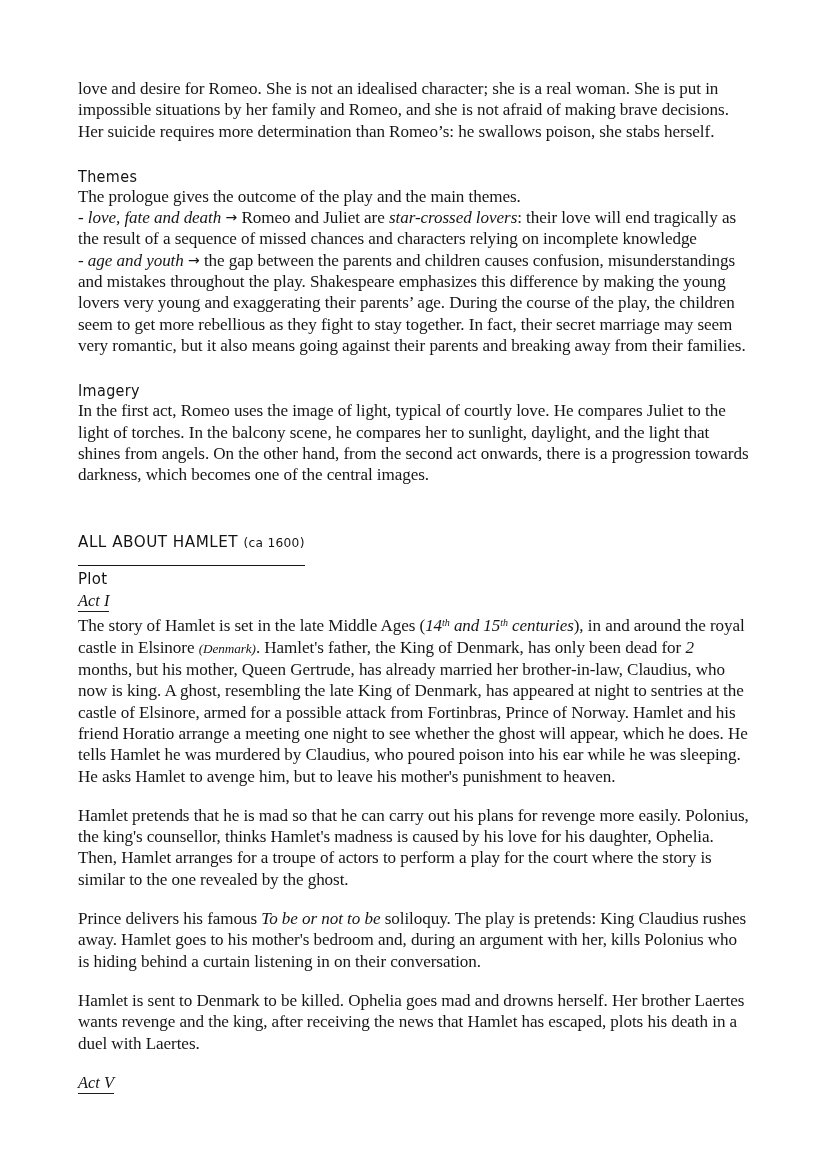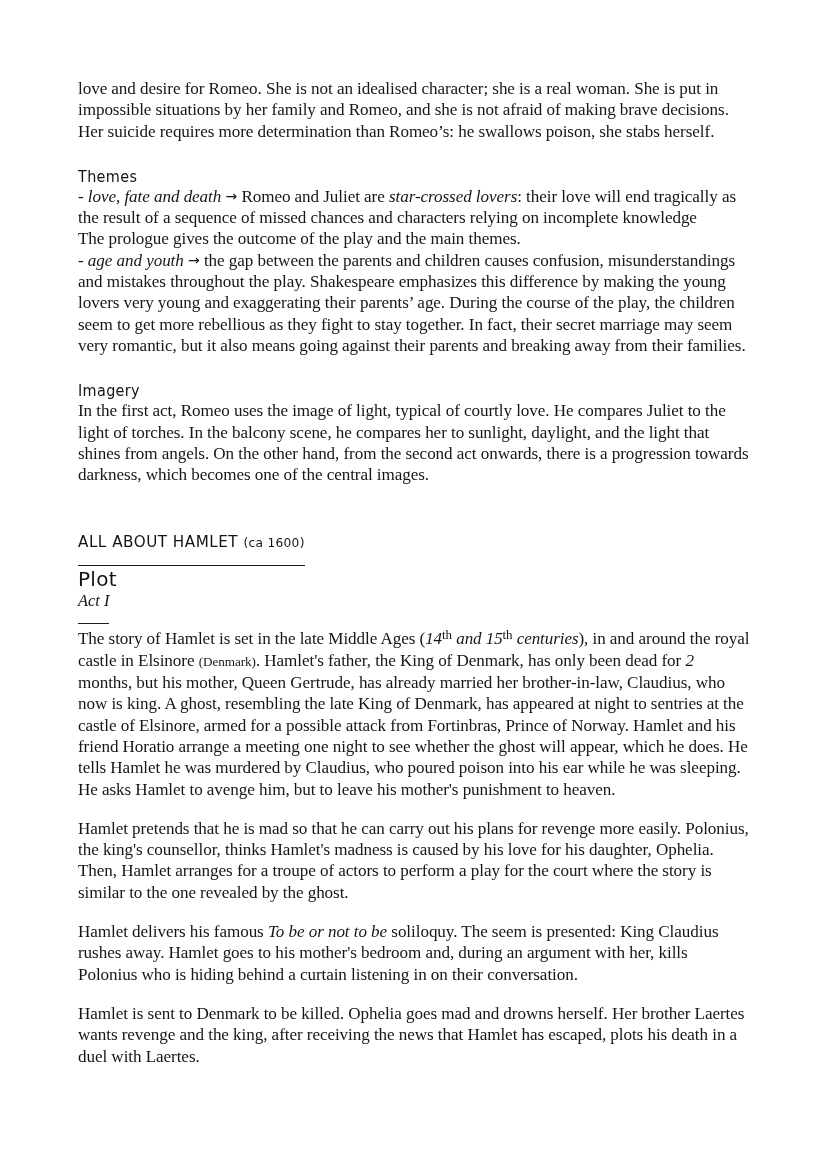--- a/index.html
+++ b/index.html
@@ -78,44 +78,46 @@
   
   .act {
     margin: 0;
     font-family: "Liberation Serif", "DejaVu Serif", serif;
     font-size: 16.4px;
     line-height: 21px;
     font-style: italic;
     color: #161616;
     display: inline-block;
     border-bottom: 1.1px solid #1d1d1d;
-    padding-bottom: 12px;
+    padding-bottom: 0px;
   }
 
   .plot-label {
     font-family: "DejaVu Sans", "Liberation Sans", sans-serif;
-    font-size: 20px;
+    font-size: 15px;
     line-height: 21px;
     letter-spacing: 0.3px;
     color: #131313;
     margin: 0;
   }
 
   
   .it { font-style: italic; }
   .small-up {
     font-size: 13.2px;
+    font-style: italic;
   }
   .small-it {
     font-size: 17px;
     font-style: italic;
   }
   .sup {
-    font-size: 13px;
+    font-size: 10px;
     vertical-align: 5px;
+    font-style: italic;
   }
   .arrow {
     font-family: "DejaVu Sans", sans-serif;
     font-size: 14px;
     vertical-align: 1px;
   }
 </style>
 </head>
 <body>
 
@@ -125,23 +127,23 @@
     <p class="body">
       <span>love and desire for Romeo. She is not an idealised character; she is a real woman. She is put in</span>
       <span>impossible situations by her family and Romeo, and she is not afraid of making brave decisions.</span>
       <span>Her suicide requires more determination than Romeo’s: he swallows poison, she stabs herself.</span>
     </p>
 
     <div class="block-gap-lg"></div>
 
     <h2 class="hand">Themes</h2>
 
+    <p class="body">The prologue gives the outcome of the play and the main themes.</p>
+
     <p class="body"><span>-</span> <span class="it">love, fate and death</span> <span class="arrow">→</span> <span>Romeo and Juliet are </span><span class="it">star-crossed lovers</span><span>: their love will end tragically as the result of a sequence of missed chances and characters relying on incomplete knowledge</span></p>
-
-    <p class="body">The prologue gives the outcome of the play and the main themes.</p>
 
     <p class="body"><span>-</span> <span class="it">age and youth</span> <span class="arrow">→</span> <span>the gap between the parents and children causes confusion, misunderstandings and mistakes throughout the play. Shakespeare emphasizes this difference by making the young lovers very young and exaggerating their parents’ age. During the course of the play, the children seem to get more rebellious as they fight to stay together. In fact, their secret marriage may seem very romantic, but it also means going against their parents and breaking away from their families.</span></p>
 
     <div class="block-gap-lg"></div>
 
     <h2 class="hand">Imagery</h2>
 
     <p class="body">In the first act, Romeo uses the image of light, typical of courtly love. He compares Juliet to the light of torches. In the balcony scene, he compares her to sunlight, daylight, and the light that shines from angels. On the other hand, from the second act onwards, there is a progression towards darkness, which becomes one of the central images.</p>
 
     <div class="block-gap-xl"></div>
@@ -158,23 +160,26 @@
       <span class="act">Act I</span>
     </div>
     <p class="body"><span>The story of Hamlet is set in the late Middle Ages (</span><span class="small-it">14</span><span class="sup">th</span><span class="small-it"> and </span><span class="small-it">15</span><span class="sup">th</span><span class="small-it"> centuries</span><span>), in and around the royal castle in Elsinore </span><span class="small-up">(Denmark)</span><span>. Hamlet's father, the King of Denmark, has only been dead for </span><span class="it">2</span><span> months, but his mother, Queen Gertrude, has already married her brother-in-law, Claudius, who now is king. A ghost, resembling the late King of Denmark, has appeared at night to sentries at the castle of Elsinore, armed for a possible attack from Fortinbras, Prince of Norway. Hamlet and his friend Horatio arrange a meeting one night to see whether the ghost will appear, which he does. He tells Hamlet he was murdered by Claudius, who poured poison into his ear while he was sleeping. He asks Hamlet to avenge him, but to leave his mother's punishment to heaven.</span></p>
 
     <div class="block-gap-md"></div>
 
     <p class="body">Hamlet pretends that he is mad so that he can carry out his plans for revenge more easily. Polonius, the king's counsellor, thinks Hamlet's madness is caused by his love for his daughter, Ophelia. Then, Hamlet arranges for a troupe of actors to perform a play for the court where the story is similar to the one revealed by the ghost.</p>
 
     <div class="block-gap-md"></div>
 
-    <p class="body"><span>Hamlet delivers his famous </span><span class="it">To be or not to be</span><span> soliloquy. The seem is presented: King Claudius rushes away. Hamlet goes to his mother's bedroom and, during an argument with her, kills Polonius who is hiding behind a curtain listening in on their conversation.</span></p>
+    <p class="body"><span>Prince delivers his famous </span><span class="it">To be or not to be</span><span> soliloquy. The play is pretends: King Claudius rushes away. Hamlet goes to his mother's bedroom and, during an argument with her, kills Polonius who is hiding behind a curtain listening in on their conversation.</span></p>
 
     <div class="block-gap-md"></div>
 
     <p class="body">Hamlet is sent to Denmark to be killed. Ophelia goes mad and drowns herself. Her brother Laertes wants revenge and the king, after receiving the news that Hamlet has escaped, plots his death in a duel with Laertes.</p>
 
     <div class="block-gap-md"></div>
 
+    <div>
+      <span class="act">Act V</span>
+    </div>
 
   </div>
 </div>
 
 </body></html>

